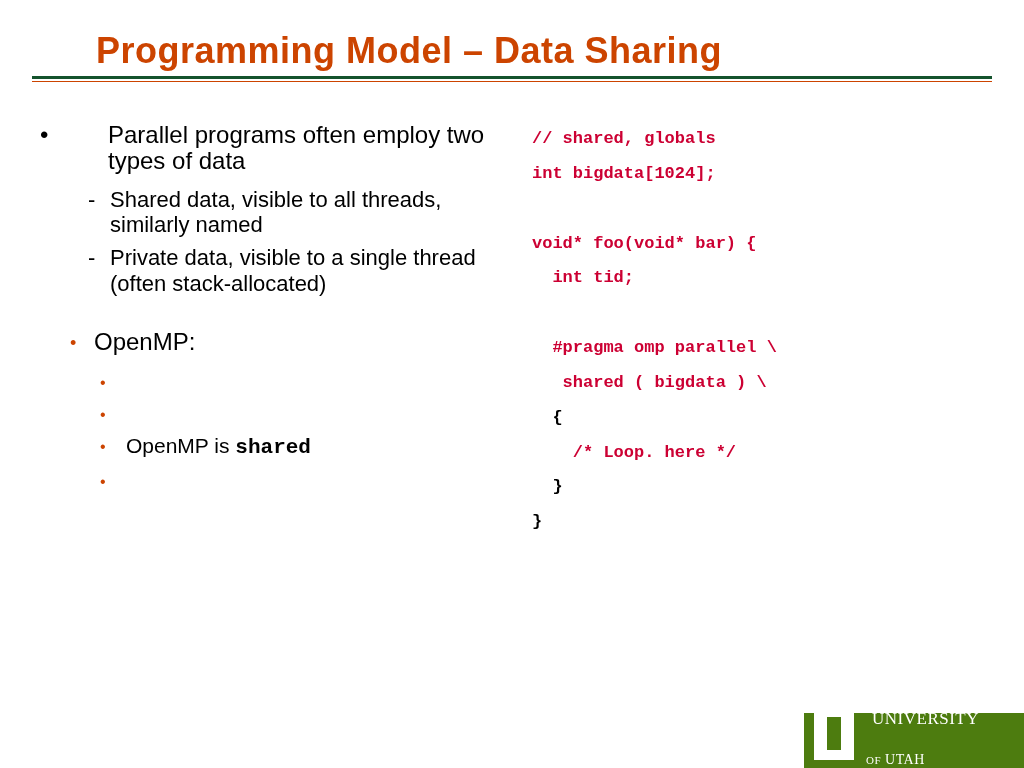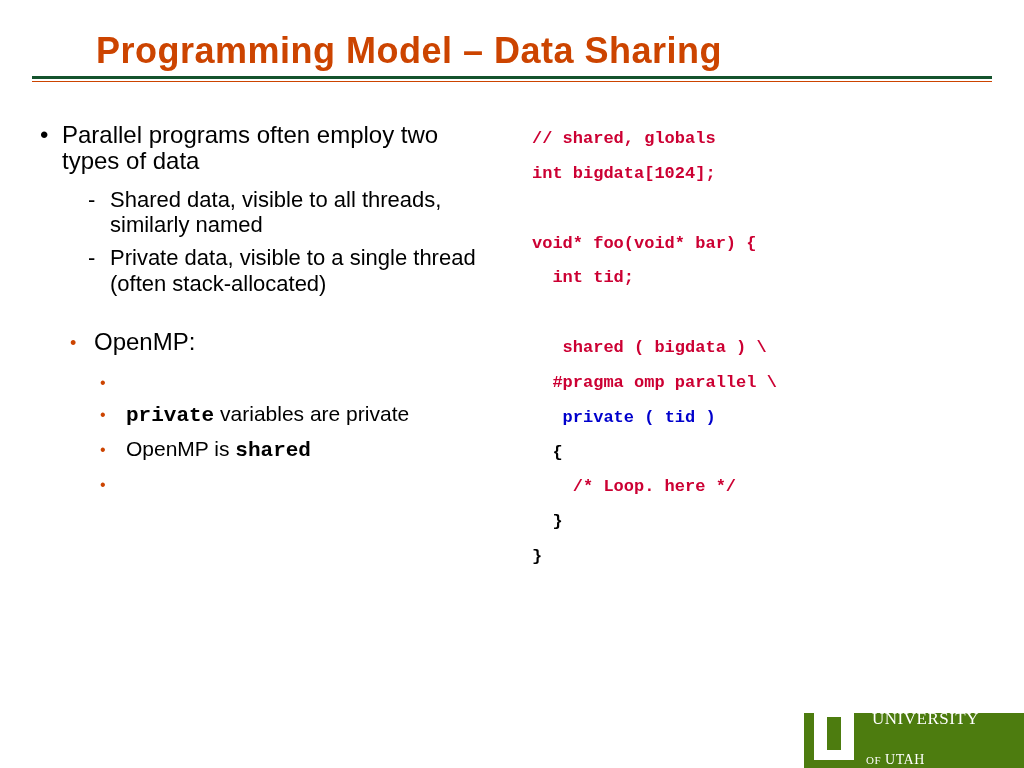--- a/index.html
+++ b/index.html
@@ -45,21 +45,21 @@
     .b1 {
       display: flex;
       font-size: 24px;
       margin-bottom: 12px;
     }
     .b1 .mark {
       width: 22px;
       flex-shrink: 0;
       line-height: 1.1;
     }
-    .b1 .txt { line-height: 1.1; }
+    .b1 .txt { line-height: 1.1; margin-left: 46px; }
     .b2 {
       display: flex;
       font-size: 22px;
       margin-left: 48px;
       margin-bottom: 8px;
     }
     .b2 .mark {
       width: 22px;
       flex-shrink: 0;
       line-height: 1.15;
@@ -175,41 +175,39 @@
 
     <div class="b1b">
       <div class="mark">•</div>
       <div class="txt">OpenMP:</div>
     </div>
     <div class="b2b">
       <div class="mark">•</div>
     </div>
     <div class="b2b">
       <div class="mark">•</div>
-      <div class="txt"><span class="mono">private</span><span> variables are private</span></div>
     </div>
     <div class="b2b">
       <div class="mark">•</div>
       <div class="txt"><span>OpenMP is </span><span class="mono">shared</span></div>
     </div>
     <div class="b2b">
       <div class="mark">•</div>
     </div>
   </div>
 
   <div class="right">
     <div class="red">// shared, globals</div>
     <div class="red">int bigdata[1024];</div>
     <div>&nbsp;</div>
     <div class="red">void* foo(void* bar) {</div>
     <div class="red" style="white-space: pre;">  int tid;</div>
     <div>&nbsp;</div>
+    <div class="red" style="white-space: pre;">  #pragma omp parallel \</div>
     <div class="red" style="white-space: pre;">   shared ( bigdata ) \</div>
-    <div class="red" style="white-space: pre;">  #pragma omp parallel \</div>
-    <div style="white-space: pre;"><span class="red">   </span><span class="blue">private ( tid )</span></div>
     <div class="black" style="white-space: pre;">  {</div>
     <div class="red" style="white-space: pre;">    /* Loop. here */</div>
     <div class="black" style="white-space: pre;">  }</div>
     <div class="black">}</div>
   </div>
 </div>
 
 <div class="logo">
   <div class="logo-u">
     <div class="logo-u-l"></div>

